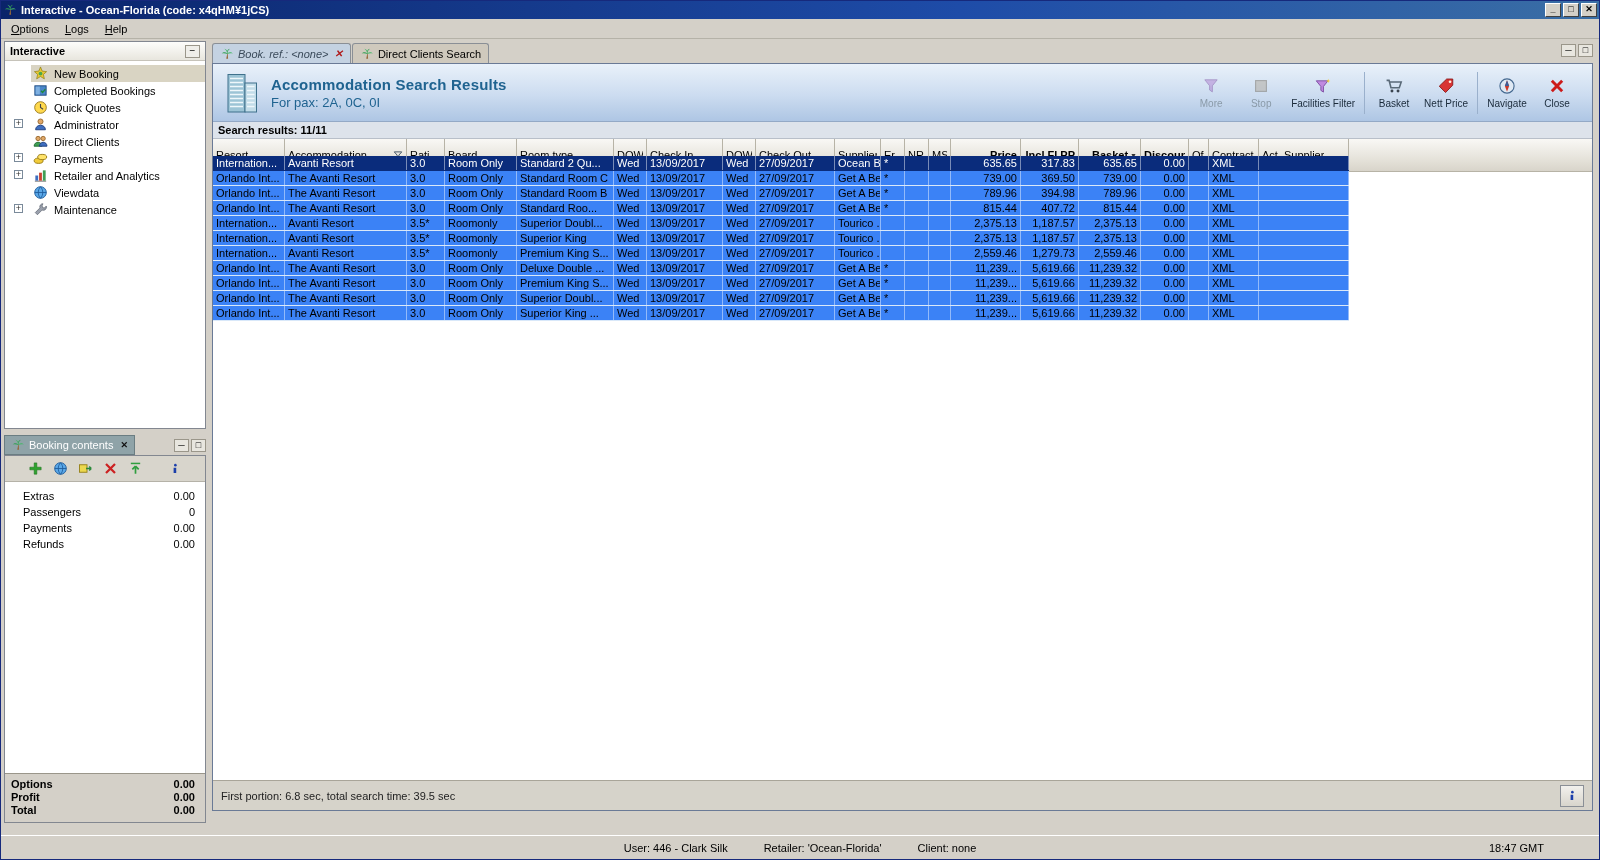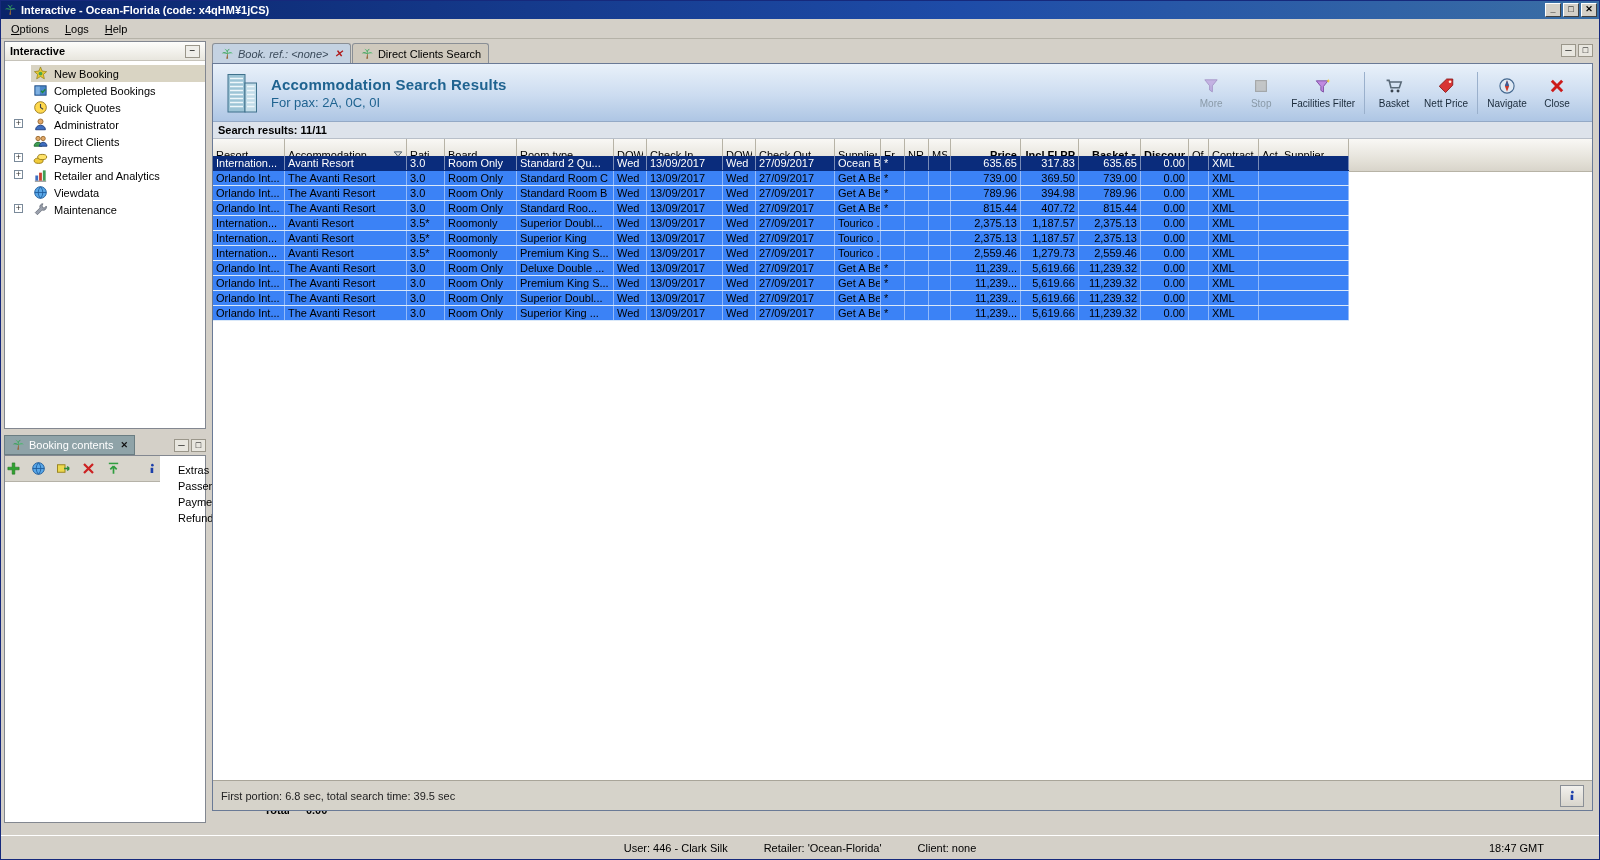--- a/index.html
+++ b/index.html
@@ -40,21 +40,21 @@
               font-size:9px; line-height:7px; text-align:center; color:#333; }
   .tree-icon { width:16px; height:15px; margin-right:5px; flex:none; display:inline-flex; align-items:center; }
 
   .booking-area { flex:1; display:flex; flex-direction:column; margin-top:6px; min-height:0; }
   .booking-caption { height:20px; flex:none; display:flex; align-items:center; }
   .booking-tab { height:20px; display:flex; align-items:center; gap:4px; background:#8fa3a8; color:#fff;
                  padding:0 6px; border:1px solid #6a7d82; }
   .bk-close { color:#111; font-size:9px; font-weight:bold; margin-left:3px; }
   .caption-buttons { margin-left:auto; display:flex; gap:2px; }
   .flat-btn { width:15px; height:13px; border:1px solid #9a968a; background:#e8e6df; font-size:9px; line-height:10px; text-align:center; }
-  .booking-body { flex:1; border:1px solid #828790; background:#fff; display:flex; flex-direction:row; min-height:0; }
+  .booking-body { flex:1; border:1px solid #828790; background:#fff; display:flex; flex-direction:column; min-height:0; }
   .booking-toolbar { height:26px; flex:none; background:#d8d5cc; border-bottom:1px solid #b5b2a8;
                      display:flex; align-items:center; justify-content:center; gap:9px; }
   .tool-icon { width:16px; height:16px; display:inline-flex; align-items:center; justify-content:center; }
   .info-gap { margin-left:14px; }
   .booking-list { padding:6px 8px 0 18px; }
   .bk-row { display:flex; justify-content:space-between; align-items:center; height:16px; padding-right:2px; }
   .booking-totals { margin-top:auto; background:#d4d0c8; border-top:1px solid #9a968a; padding:4px 10px 5px 6px; }
   .tot-row { display:flex; justify-content:space-between; height:13px; font-weight:bold; }
 
   .main-col { flex:1; display:flex; flex-direction:column; min-width:0; padding:2px 6px 24px 4px; }

